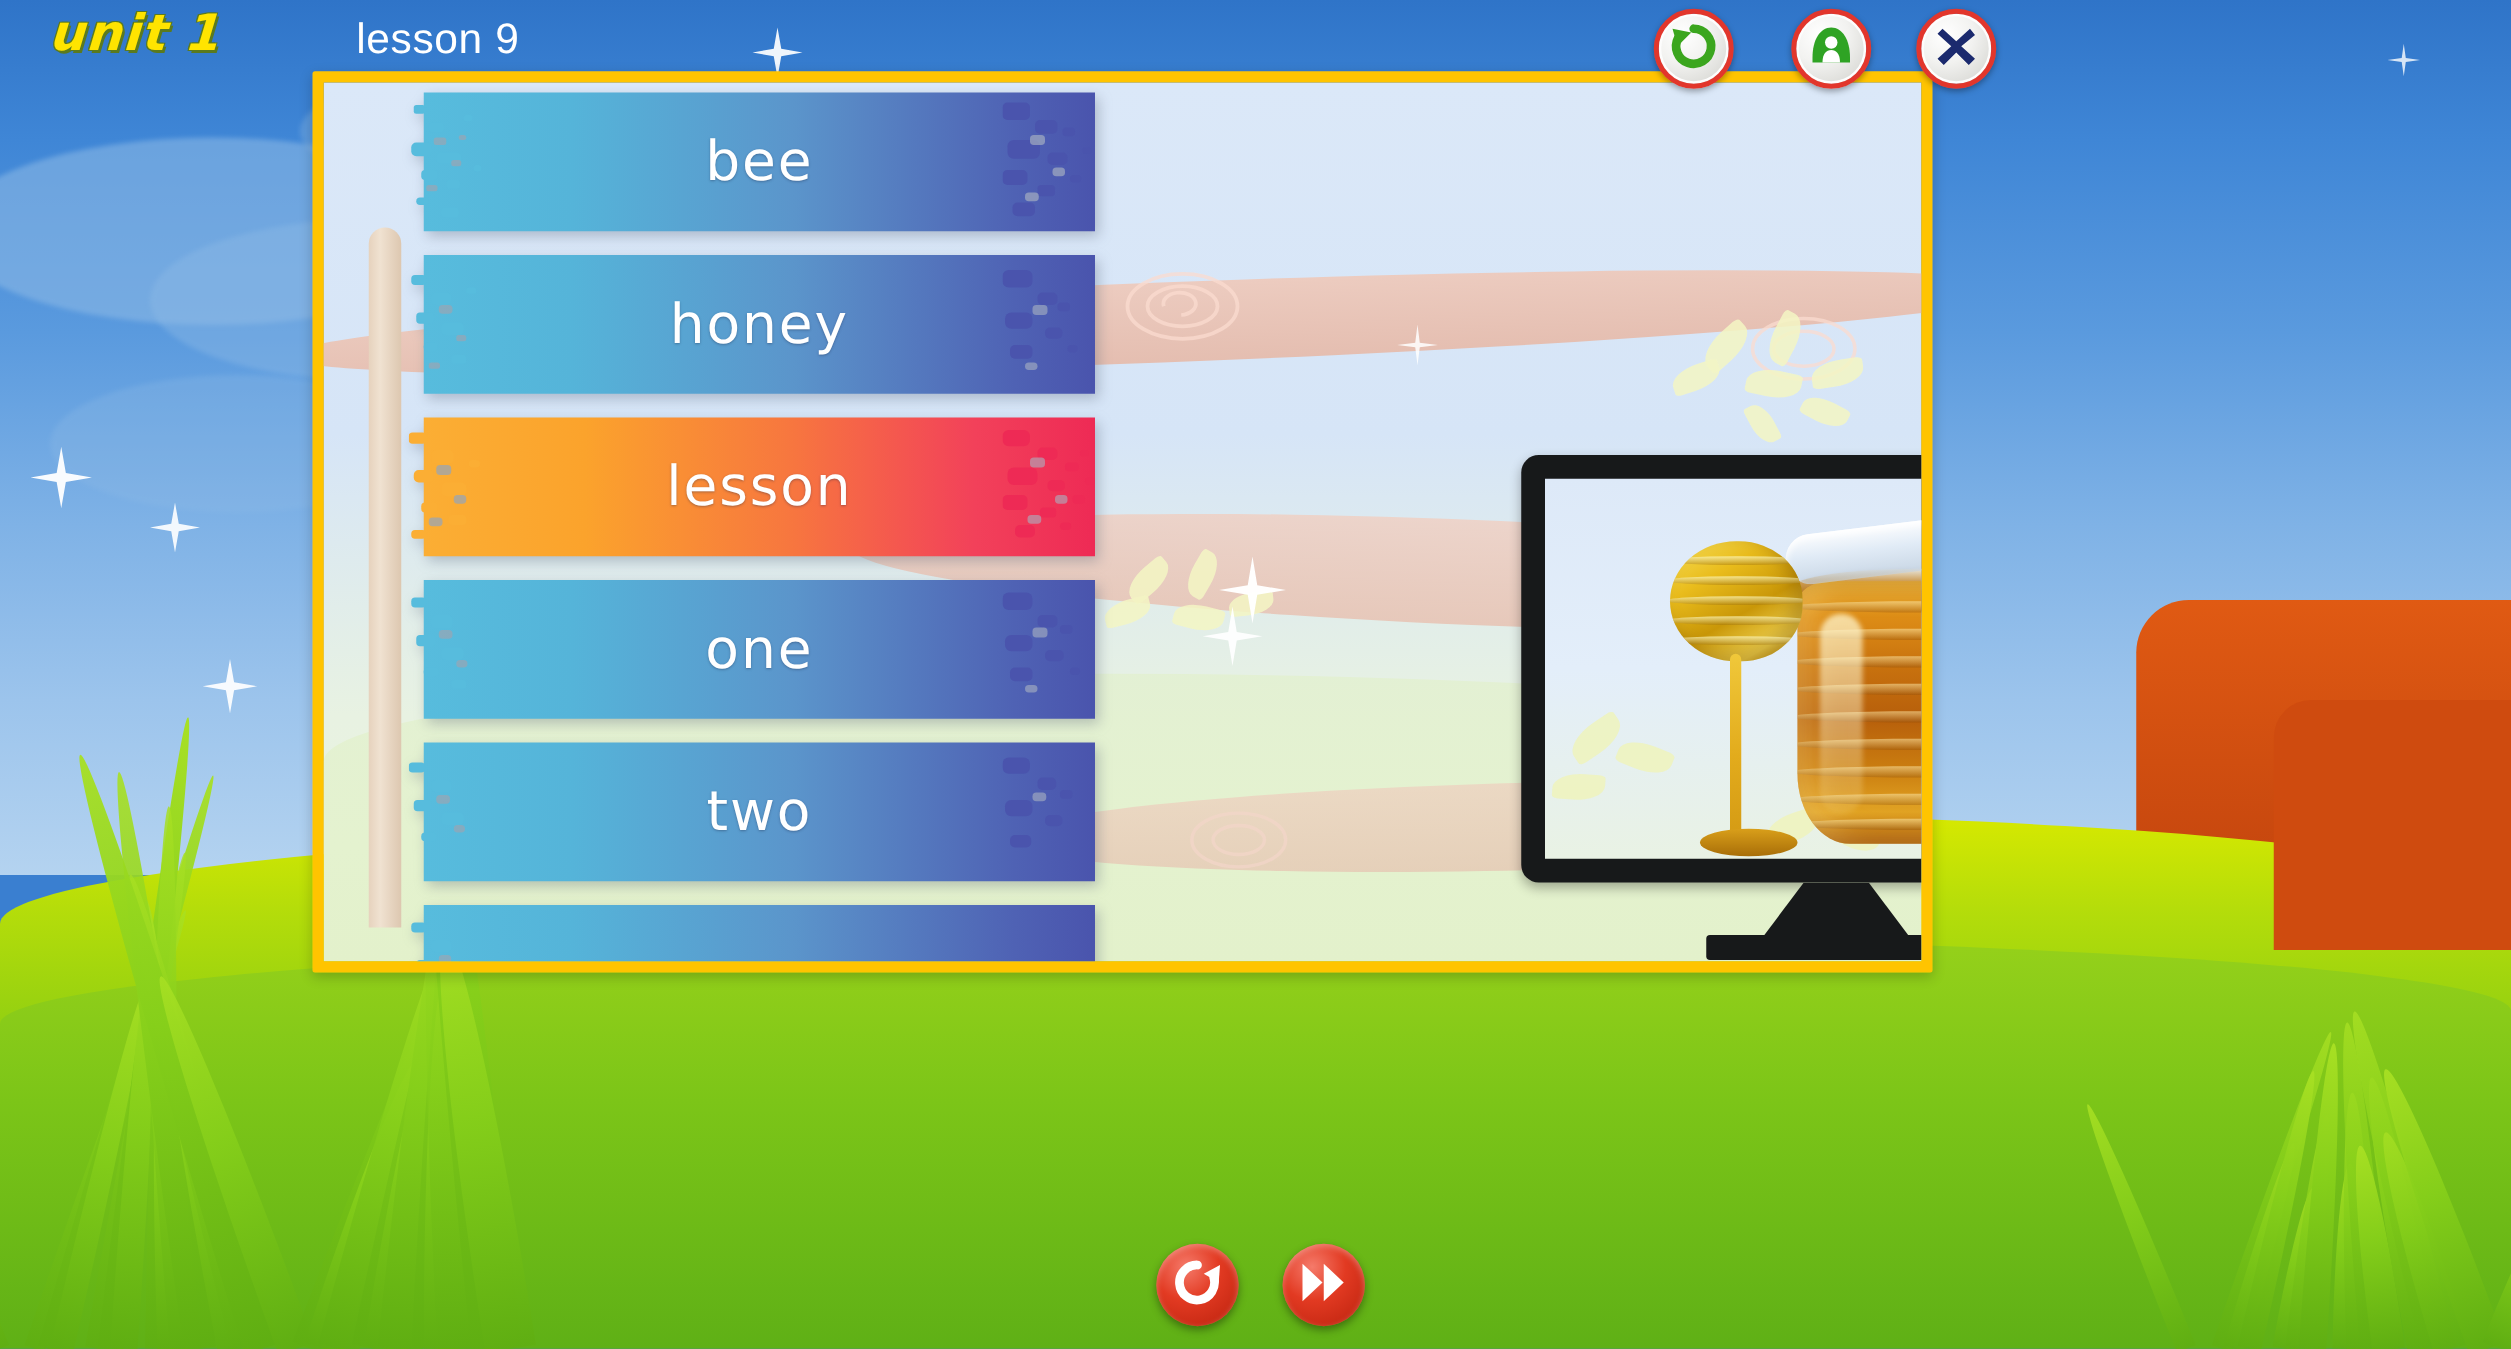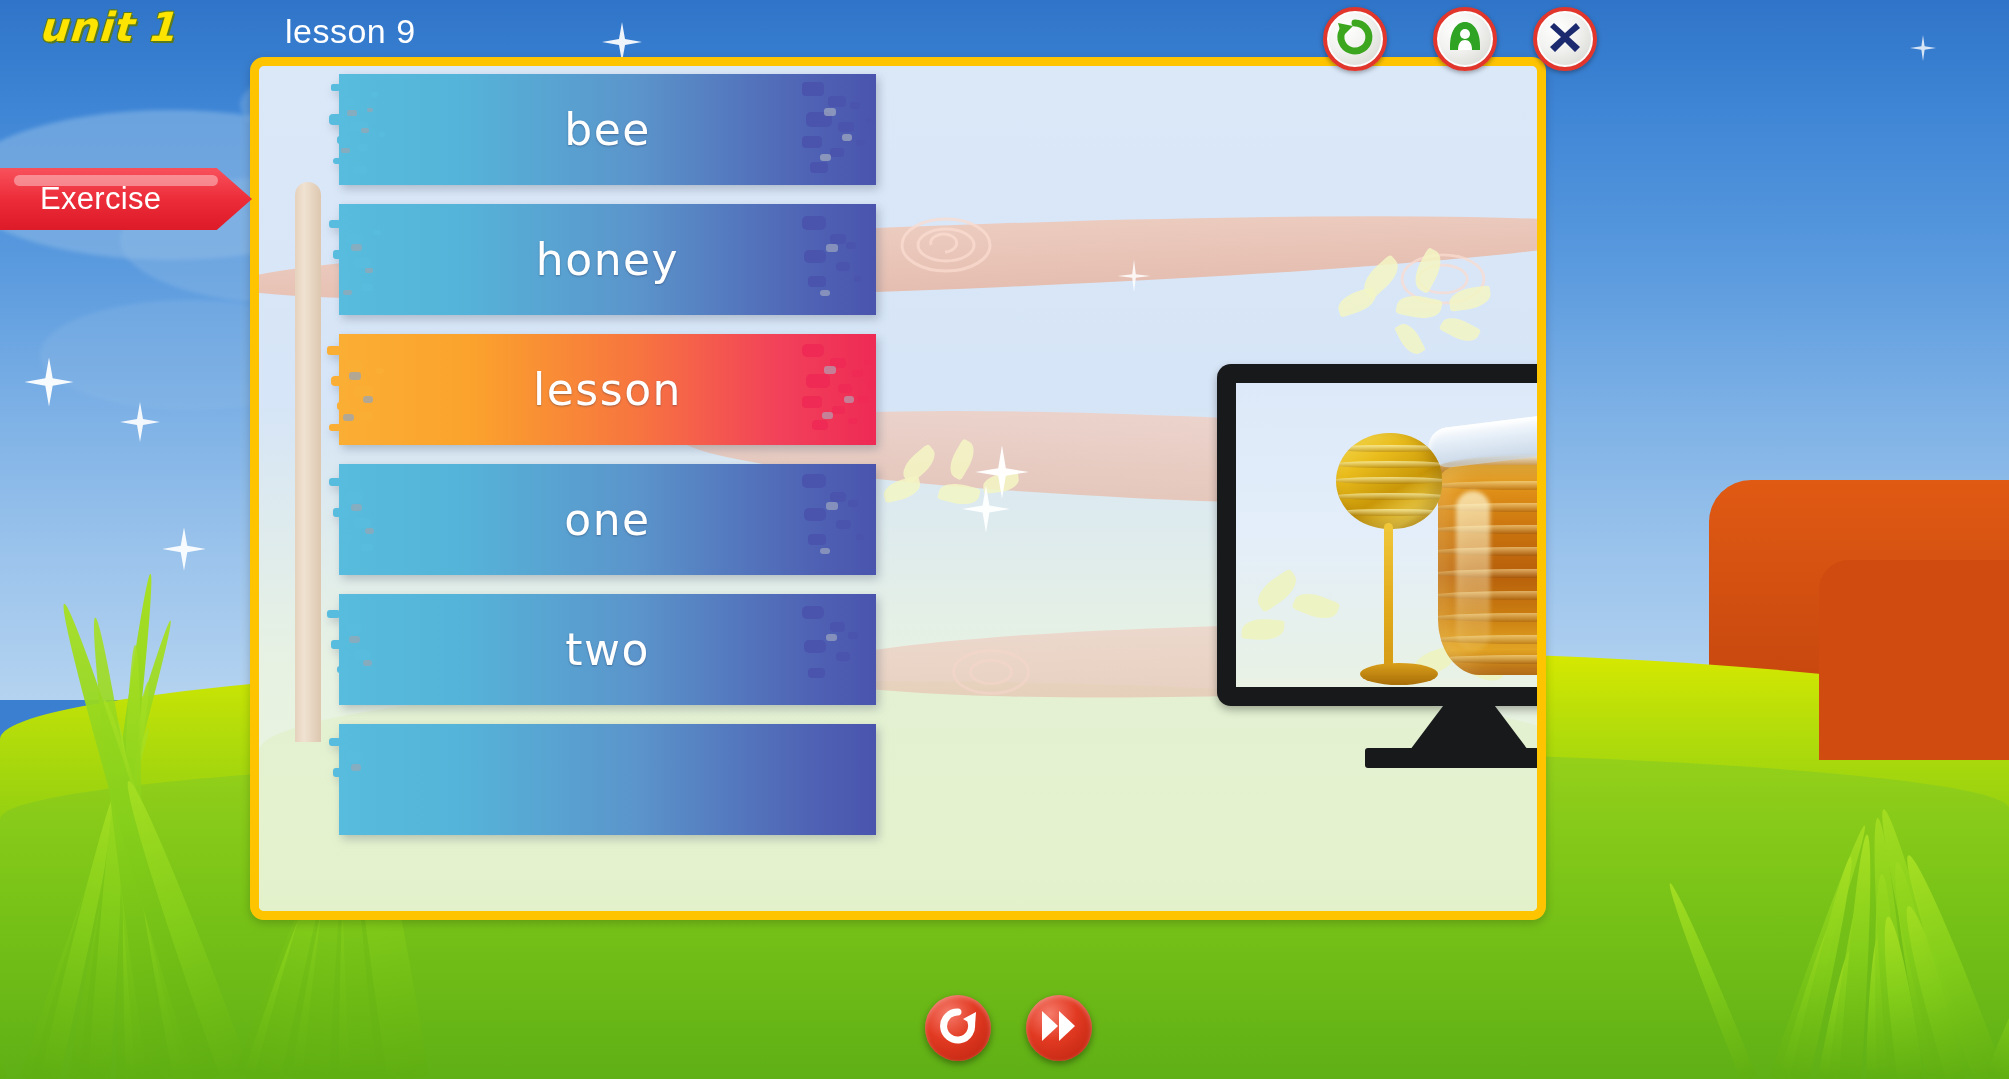--- a/index.html
+++ b/index.html
@@ -93,22 +93,22 @@
     content:""; position:absolute; left:14px; top:7px; right:34px; height:11px;
     background:rgba(255,255,255,.38); border-radius:8px;
   }
   .tab span { position:relative; z-index:2; }
   #tab-0 { background:linear-gradient(180deg,#86d4ef 0%,#5fc0e6 52%,#4fb2dd 100%); width:250px; }
   #tab-1 { background:linear-gradient(180deg,#f8515c 0%,#ec2b38 52%,#dd1b28 100%); width:252px; }
   #tab-2 { background:linear-gradient(180deg,#ffc33f 0%,#fbae21 52%,#f2a014 100%); width:286px; }
 
   
   #panel {
-    position:absolute; left:250px; top:57px; width:1296px; height:863px;
-    border:9px solid #ffc400; border-radius:14px; z-index:20;
+    position:absolute; left:250px; top:57px; width:1296px; height:721px;
+    border:9px solid #ffc400; border-radius:2px; z-index:20;
     background:linear-gradient(180deg,#dbe8f8 0%,#d6e5f7 40%,#e8f2e2 72%,#e9f4dd 100%);
     overflow:hidden; box-shadow:0 3px 10px rgba(0,0,0,.2);
   }
   .pbranch { position:absolute; background:#eec2b0; opacity:.85; }
   .pbranch.b1 {
     left:-30px; top:160px; width:1400px; height:64px;
     border-radius:50%; transform:rotate(-2.2deg);
     background:linear-gradient(180deg,#f0c7b6 0%,#e7b7a4 100%);
   }
   .pbranch.b2 {
@@ -367,23 +367,20 @@
   <div class="hdr-btn" id="btn-close">
     <span>
       <svg width="40" height="40" viewBox="0 0 40 40">
         <path d="M9 6 L20 16 L31 6 L35 11 L24 20 L35 30 L30 35 L20 25 L10 35 L5 30 L16 20 L5 10 Z" fill="#1b2a6e"></path>
       </svg>
     </span>
   </div>
 </div>
 
 <div id="sidetabs">
-  <div class="tab" id="tab-1">
-    <span>Exercise</span>
-  </div>
 </div>
 
 <div id="panel">
 
   <div class="pmeadow"></div>
   <div class="pbranch b1"></div>
   <div class="pbranch b2"></div>
   <div class="pbranch b3"></div>
 
   <div class="swirl" style="left:640px;top:150px">

